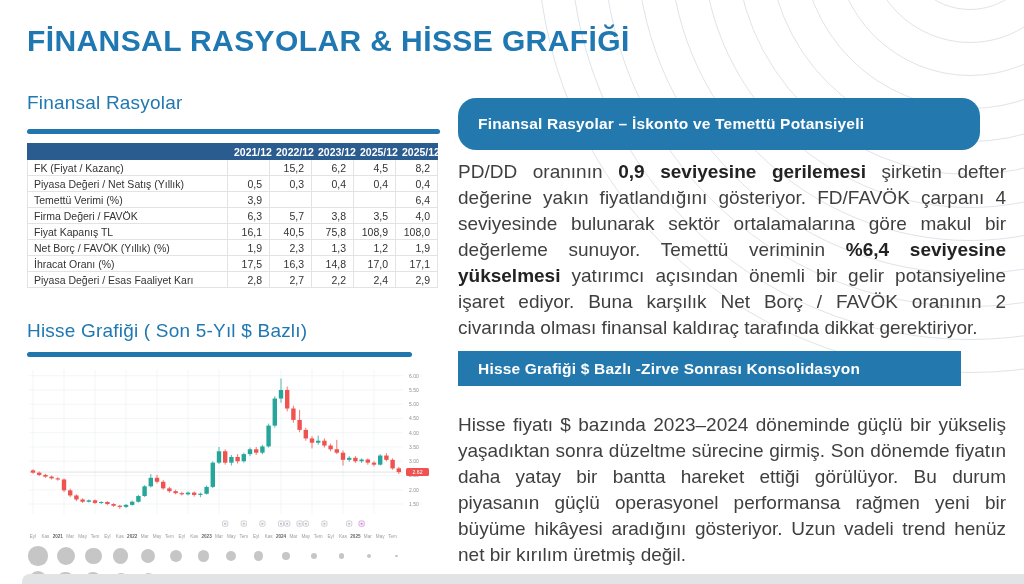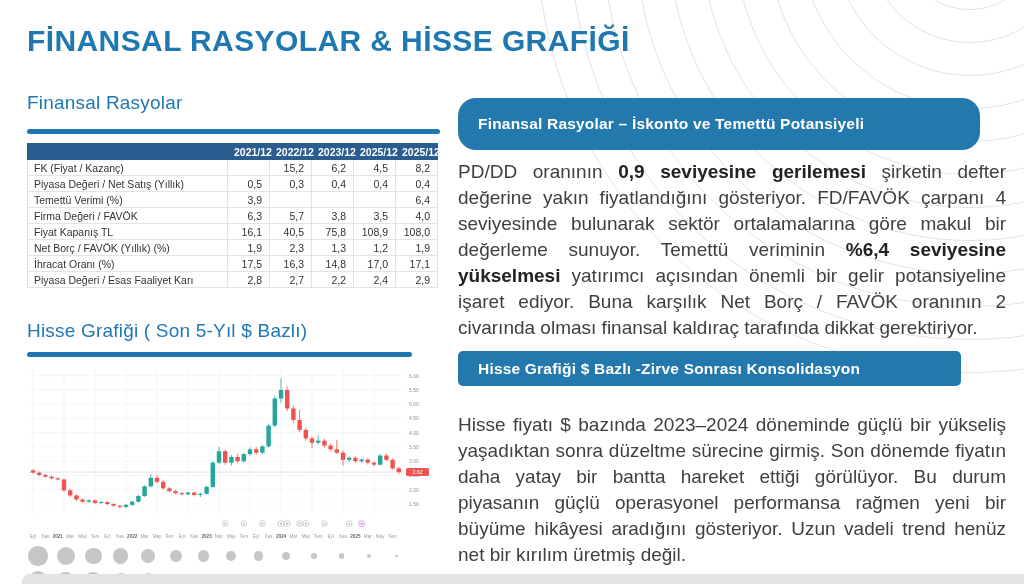--- a/index.html
+++ b/index.html
@@ -35,21 +35,21 @@
     text-align:right;border:1px solid var(--table-header-bg);font-size:10.5px;}
   table.ratios td.label{text-align:left;}
   table.ratios td.num{text-align:right;}
   table.ratios col.c-label{width:200px;}
   table.ratios col.c-num{width:42px;}
 
   .chart-wrap{position:absolute;left:25px;top:366px;width:415px;height:178px;}
   .panel-header{position:absolute;background:var(--panel-bg);color:#fff;font-weight:800;
     display:flex;align-items:center;padding-left:20px;font-size:15.5px;letter-spacing:0.2px;}
   .pill{left:458px;top:98px;width:522px;height:52px;border-radius:18px;}
-  .boxh{left:458px;top:351px;width:503px;height:35px;border-radius:5px;}
+  .boxh{left:458px;top:351px;width:503px;height:35px;border-radius:0;}
   .para{position:absolute;width:548px;font-size:19px;line-height:26px;color:#3f3f3f;
     text-align:justify;}
   .para b{color:#222;}
   .para-1{left:458px;top:140px;}
   .para-2{left:458px;top:393px;}
 
   .dot{position:absolute;border-radius:50%;background:#c6c6c6;z-index:3;}
   .footer-strip{position:absolute;left:22px;right:0;bottom:0;height:10px;background:#e2e3e5;
     border-top-left-radius:8px;z-index:5;}
 </style>

